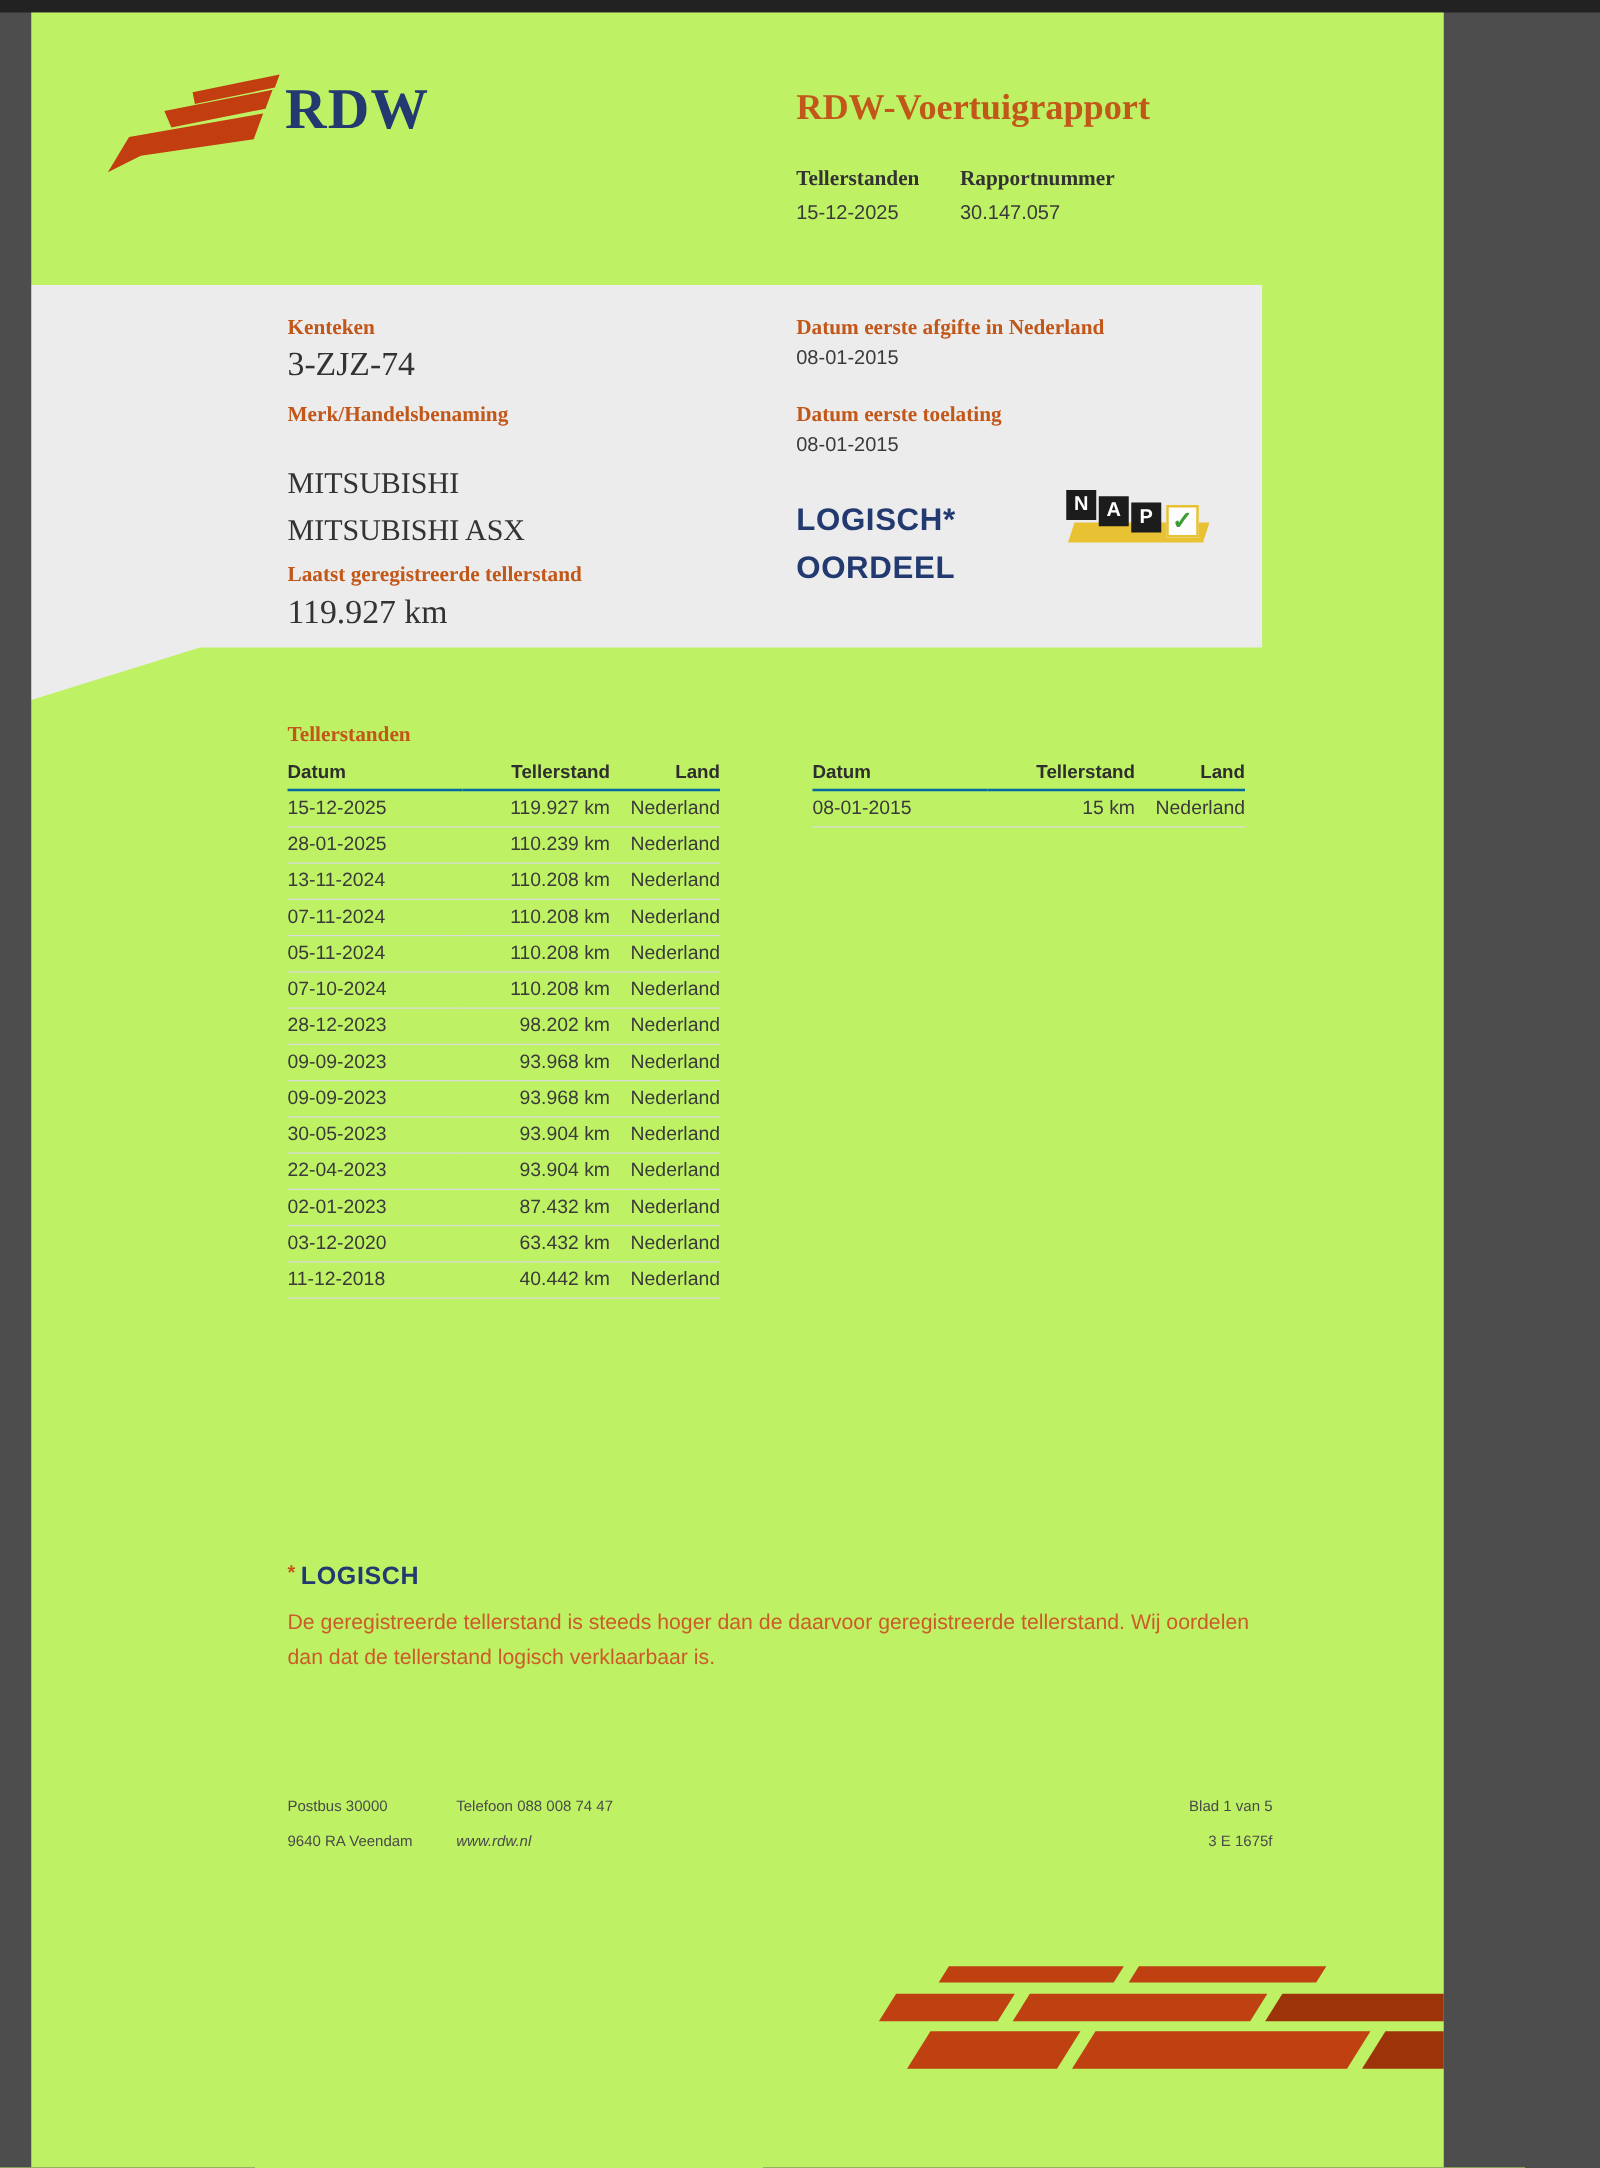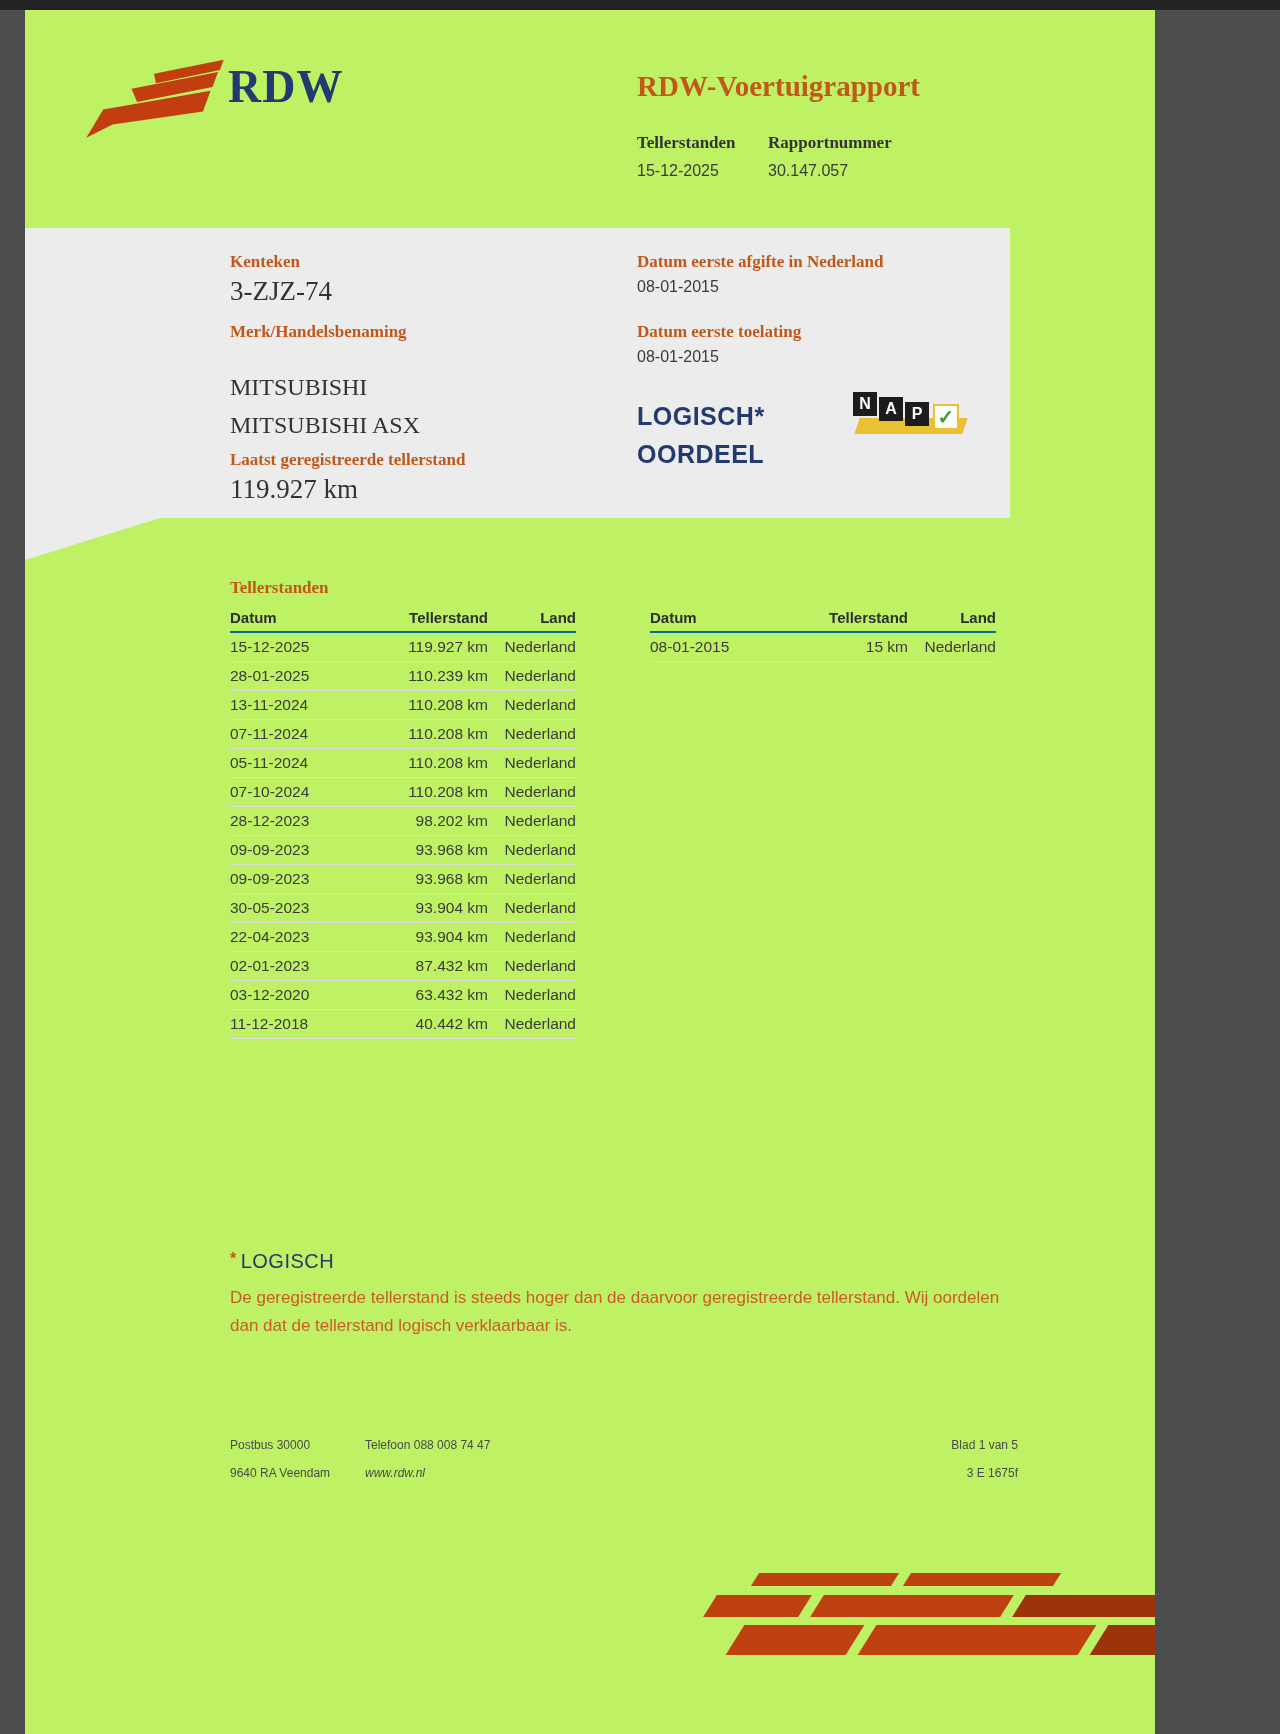--- a/index.html
+++ b/index.html
@@ -65,21 +65,21 @@
   table.odo td {
     font-size:15.5px; color:#3a3a3a; border-bottom:1px solid #dcdcdc;
     height:29px; padding:0;
   }
   table.odo .c0 { width:140px; text-align:left; }
   table.odo .c1 { width:118px; text-align:right; }
   table.odo .c2 { width:88px;  text-align:right; }
 
   
   .verdict-ast { color:#c2571a; font-weight:bold; font-size:16px; vertical-align:4px; }
-  .verdict-title { color:#223a70; font-weight:normal; font-size:20px; letter-spacing:0.5px; }
+  .verdict-title { color:#223a70; font-weight:bold; font-size:20px; letter-spacing:0.5px; }
   .verdict-text { color:#cd5b2a; font-size:17px; line-height:28px; width:800px; }
 
   
   .foot { font-size:12px; color:#4a4a4a; }
   .foot-right { text-align:right; width:145px; }
 
   
   .swoosh-big { position:absolute; left:660px; top:1545px; width:520px; height:130px; }
   .seg { position:absolute; background:#bf4010; transform:skewX(-32deg); }
   .seg.dark { background:#9d3409; }

